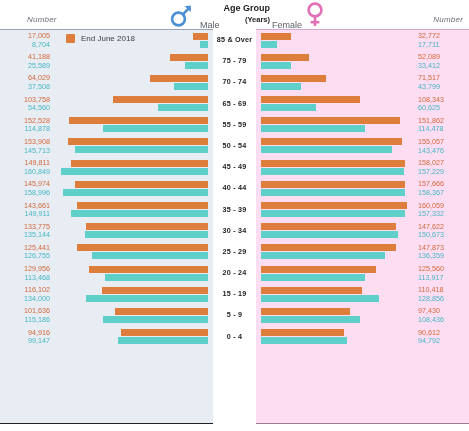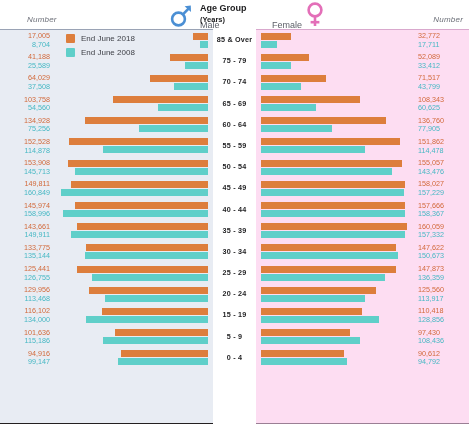--- a/index.html
+++ b/index.html
@@ -28,21 +28,21 @@
   .rule-left{left:0;width:213px;background:#9aa3b5;}
   .rule-right{right:0;width:213px;background:#d9a8cd;}
 
   .gender-wrap{position:absolute;top:2px;display:flex;align-items:flex-end;gap:3px;}
   .gender-male{left:170px;gap:8px;}
   .gender-female{left:272px;flex-direction:row-reverse;justify-content:flex-end;}
   .gender-label{font-size:9px;color:#5d6069;padding-bottom:2px;}
   .sym{display:block;}
 
   .age-head{
-    position:absolute;top:3px;left:200px;width:70px;text-align:left;
+    position:absolute;top:3px;left:200px;width:70px;text-align:right;
     font-size:9px;font-weight:bold;color:#1d1d1f;line-height:11px;
   }
   .age-head .yrs{font-size:7.5px;font-weight:bold;}
 
   
   .legend{position:absolute;left:66px;top:31px;}
   .legend-row{display:flex;align-items:center;gap:6px;height:14px;}
   .legend-swatch{width:9px;height:9px;border-radius:1px;}
   .legend-text{font-size:8px;color:#3f4148;}
 
@@ -123,24 +123,20 @@
   <div class="age-head">
     <div>Age Group</div>
     <div class="yrs">(Years)</div>
   </div>
 
   <div class="legend">
     <div class="legend-row">
       <span class="legend-swatch" style="background: rgb(221, 126, 60);"></span>
       <span class="legend-text">End June 2018</span>
     </div>
-    <div class="legend-row">
-      <span class="legend-swatch" style="background: rgb(95, 207, 201);"></span>
-      <span class="legend-text">End June 2008</span>
-    </div>
   </div>
 
   <div class="rows">
       <div class="row">
         <div class="numcol numcol-left">
           <span class="num num-2018 n1">17,005</span>
           <span class="num num-2008 n2">8,704</span>
         </div>
         <div class="male-track">
           <div class="bar bar-2018 bar-male" style="width: 15.5113px; background: rgb(221, 126, 60);"></div>
@@ -204,39 +200,20 @@
           <div class="bar bar-2008 bar-male" style="width: 49.7676px; background: rgb(95, 207, 201);"></div>
         </div>
         <div class="agelabel">65 - 69</div>
         <div class="female-track">
           <div class="bar bar-2018 bar-female" style="width: 98.8265px; background: rgb(221, 126, 60);"></div>
           <div class="bar bar-2008 bar-female" style="width: 55.2999px; background: rgb(95, 207, 201);"></div>
         </div>
         <div class="numcol numcol-right">
           <span class="num num-2018 n1">108,343</span>
           <span class="num num-2008 n2">60,625</span>
-        </div>
-      </div>
-      <div class="row">
-        <div class="numcol numcol-left">
-          <span class="num num-2018 n1">134,928</span>
-          <span class="num num-2008 n2">75,256</span>
-        </div>
-        <div class="male-track">
-          <div class="bar bar-2018 bar-male" style="width: 123.076px; background: rgb(221, 126, 60);"></div>
-          <div class="bar bar-2008 bar-male" style="width: 68.6458px; background: rgb(95, 207, 201);"></div>
-        </div>
-        <div class="agelabel">60 - 64</div>
-        <div class="female-track">
-          <div class="bar bar-2018 bar-female" style="width: 124.747px; background: rgb(221, 126, 60);"></div>
-          <div class="bar bar-2008 bar-female" style="width: 71.0621px; background: rgb(95, 207, 201);"></div>
-        </div>
-        <div class="numcol numcol-right">
-          <span class="num num-2018 n1">136,760</span>
-          <span class="num num-2008 n2">77,905</span>
         </div>
       </div>
       <div class="row">
         <div class="numcol numcol-left">
           <span class="num num-2018 n1">152,528</span>
           <span class="num num-2008 n2">114,878</span>
         </div>
         <div class="male-track">
           <div class="bar bar-2018 bar-male" style="width: 139.13px; background: rgb(221, 126, 60);"></div>
           <div class="bar bar-2008 bar-male" style="width: 104.788px; background: rgb(95, 207, 201);"></div>

